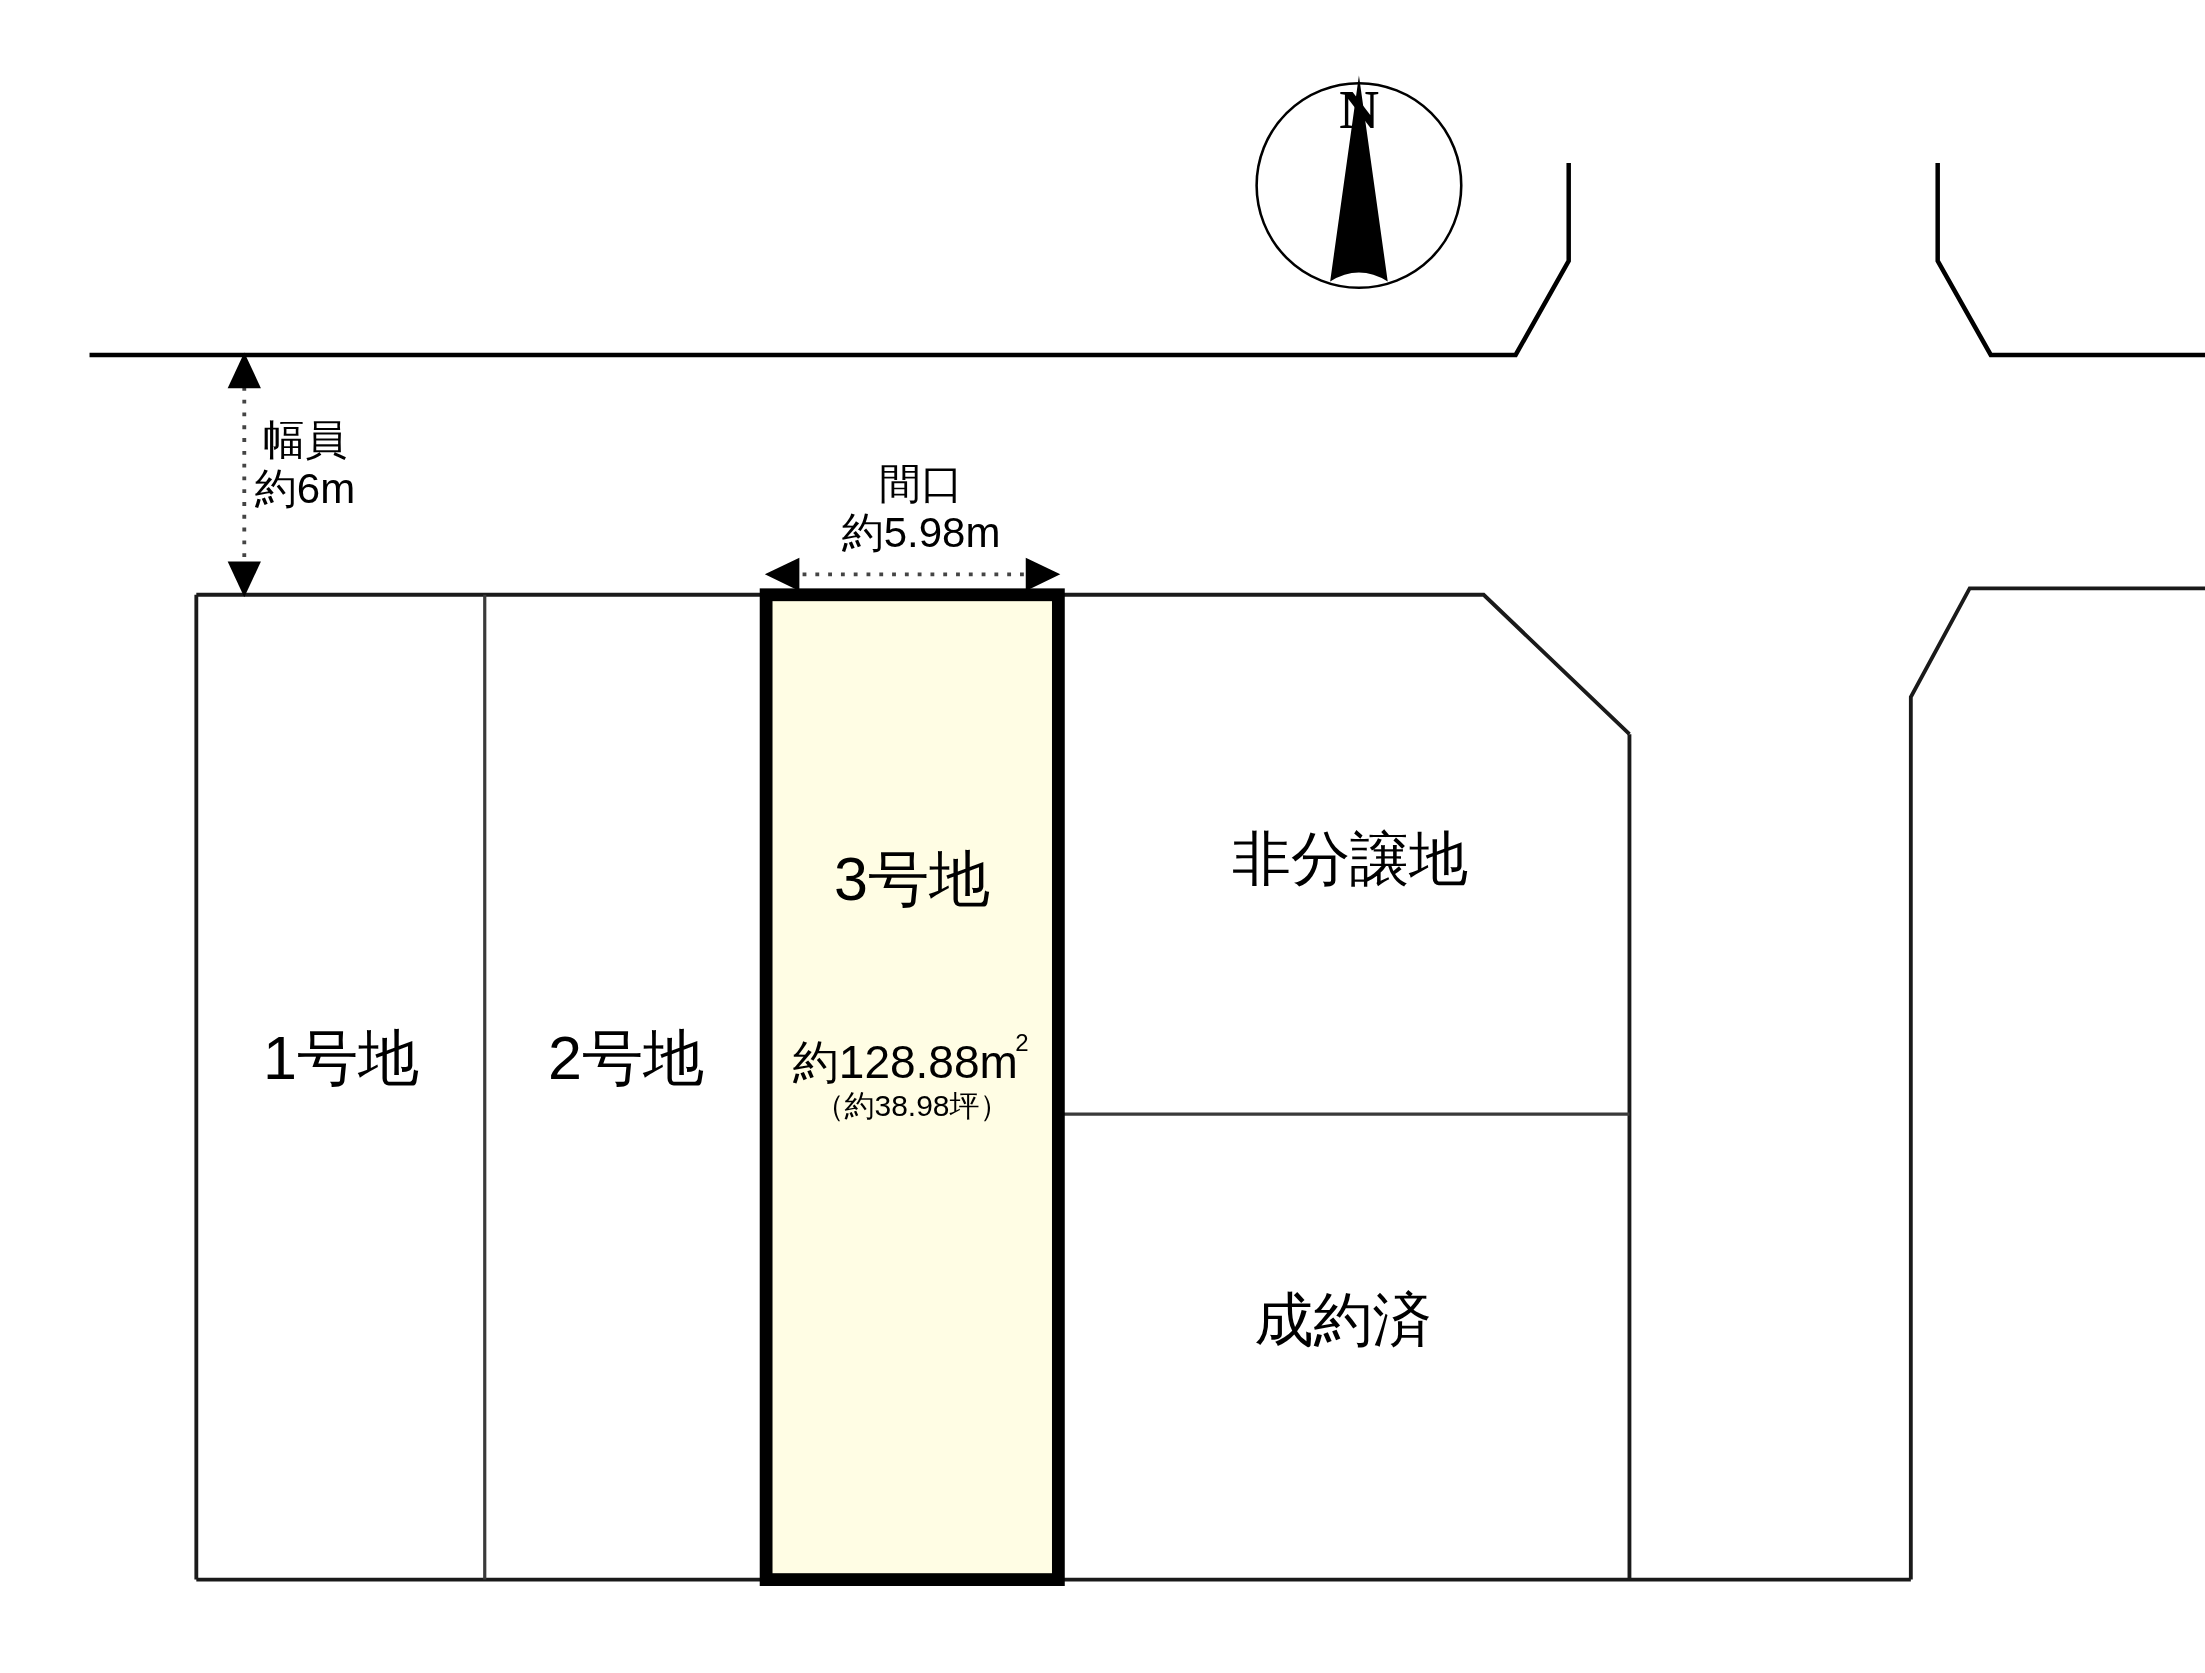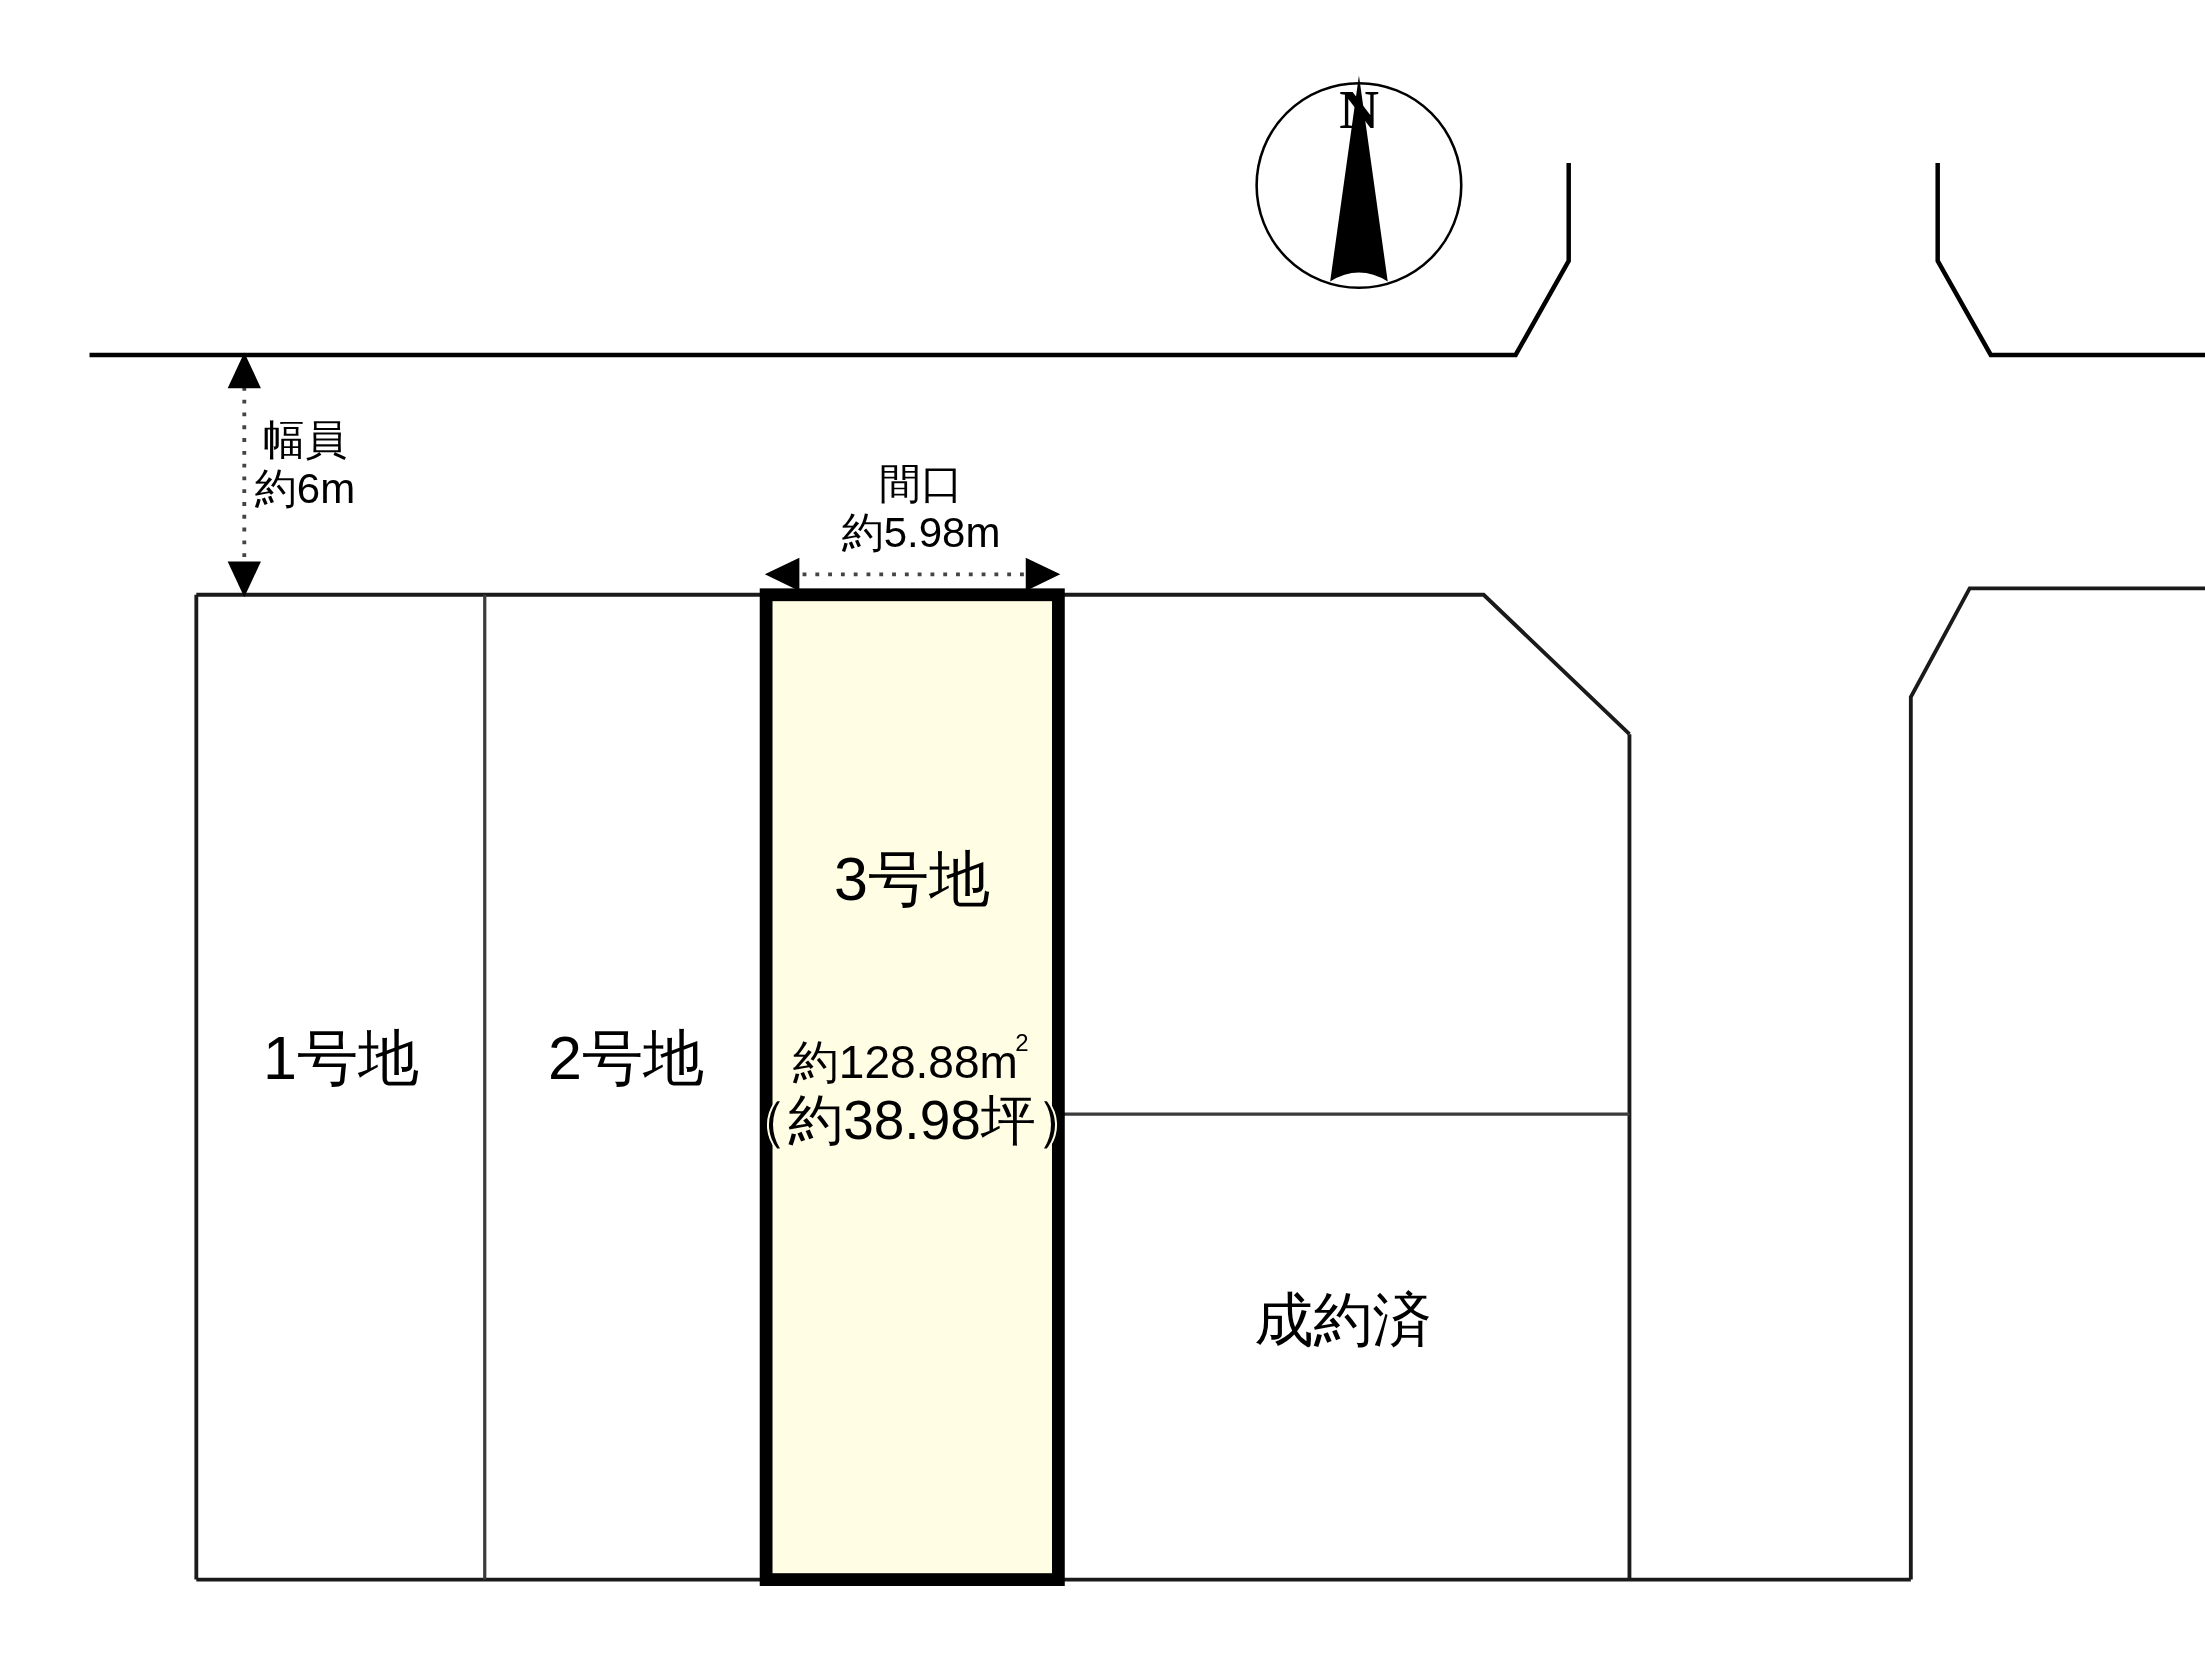--- a/index.html
+++ b/index.html
@@ -104,21 +104,21 @@
     font-weight: 400;
     text-align: center;
     transform: translateX(-50%);
     text-shadow:
        1.9px 0 0 #fffde4, -1.9px 0 0 #fffde4,
        0 1.9px 0 #fffde4, 0 -1.9px 0 #fffde4,
        1.3px 1.3px 0 #fffde4, -1.3px 1.3px 0 #fffde4,
        1.3px -1.3px 0 #fffde4, -1.3px -1.3px 0 #fffde4;
   }
   .area-block .line-2 { font-size: 46px; }
-  .area-block .line-3 { font-size: 55px; }
+  .area-block .line-3 { font-size: 30px; }
   .dim-label {
     font-size: 42px;
     font-weight: 400;
     text-align: center;
     transform: translateX(-50%);
   }
   .dim-label .l1, .dim-label .l2 { display: block; }
   .status-name {
     font-size: 59px;
     font-weight: 400;
@@ -200,17 +200,18 @@
 
   <div class="map-text plot-name" style="left:626px; top:1023px;">2号地</div>
 
   <div class="map-text plot-name-hl" style="left:912px; top:844px;">3号地</div>
 
   <div class="map-text area-block" style="left:912px; top:1036px;">
     <div class="line-2"><span>約128.88</span><span class="sq-unit">m</span><span class="sq-sup">2</span></div>
     <div class="line-3">（約38.98坪）</div>
   </div>
 
+  <div class="map-text status-name" style="left:1350px; top:825px;">非分譲地</div>
 
   <div class="map-text status-name" style="left:1343px; top:1286px;">成約済</div>
 
 </div>
 
 
 </body></html>

